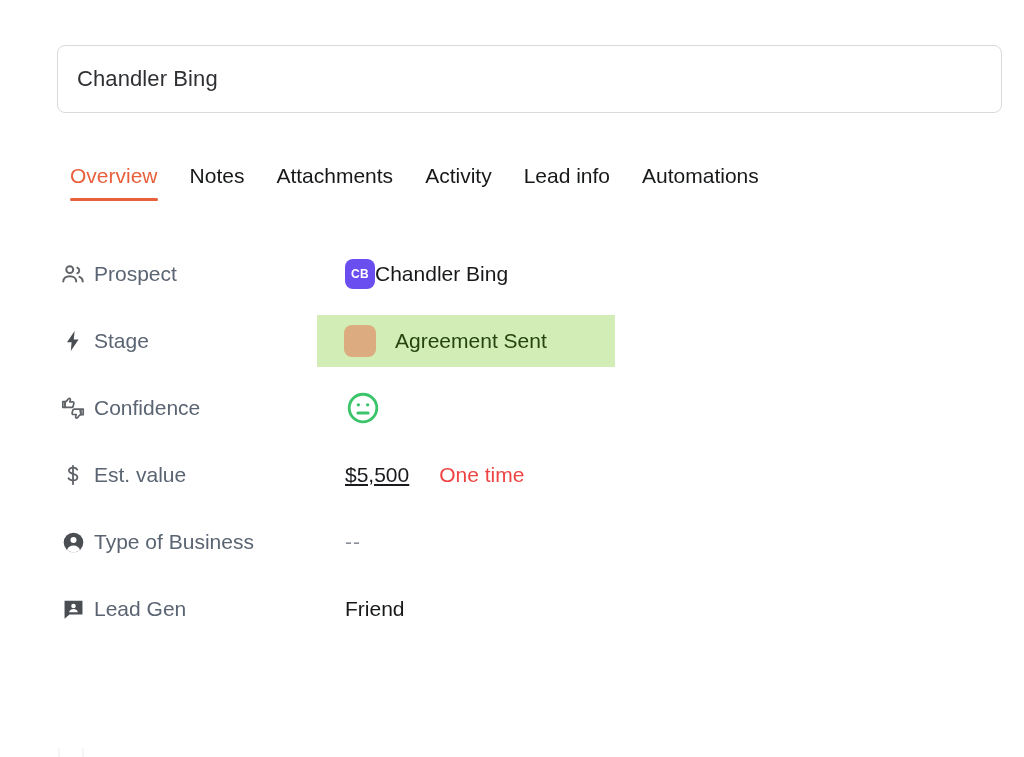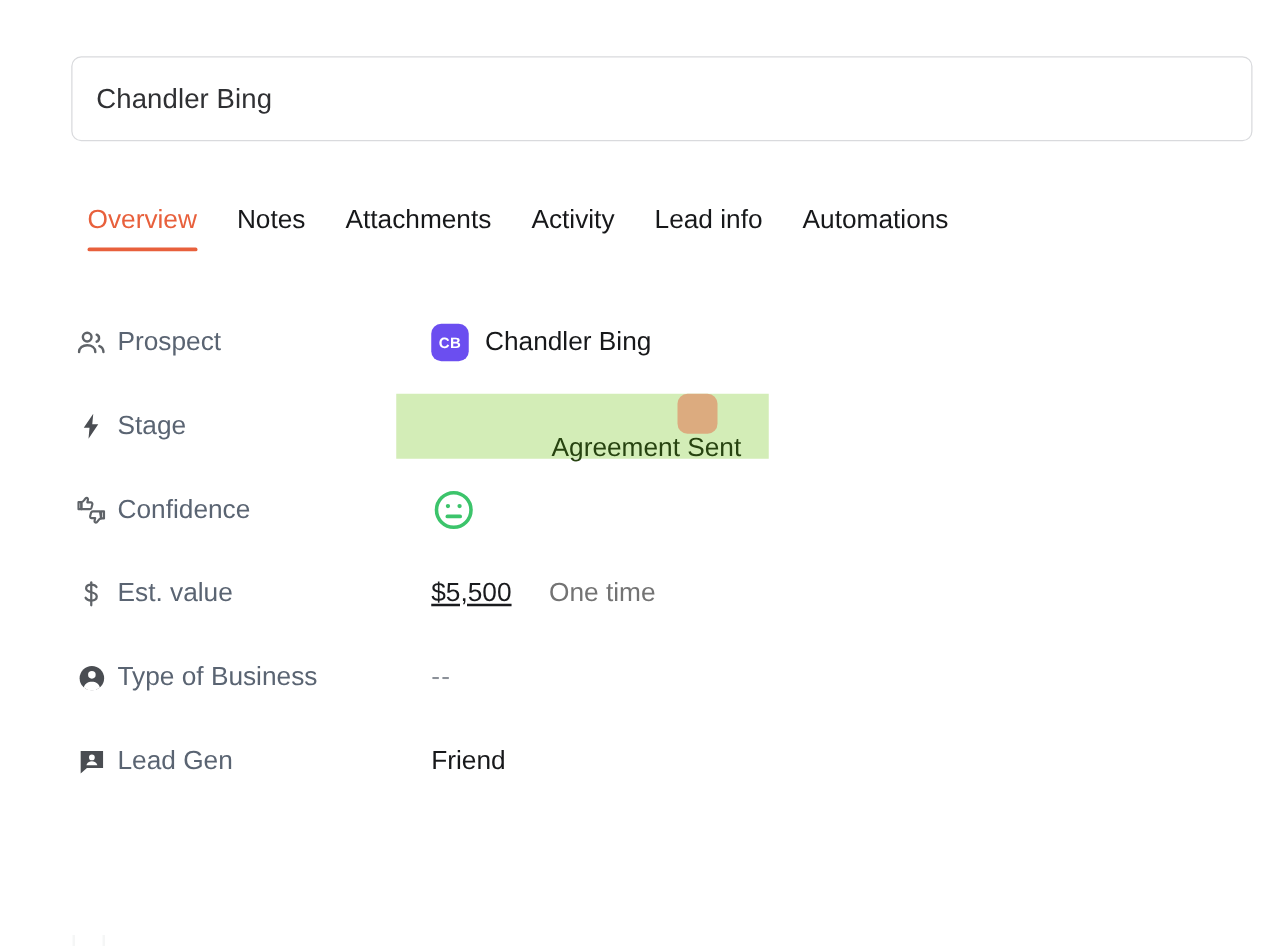--- a/index.html
+++ b/index.html
@@ -122,38 +122,36 @@
     height: 30px;
     border-radius: 8px;
     background: #6b4ef0;
     color: #ffffff;
     font-size: 12px;
     font-weight: bold;
     letter-spacing: 0.4px;
     display: flex;
     align-items: center;
     justify-content: center;
-    margin-right: 13px;
     flex: 0 0 auto;
   }
   .avatar-name { color: #17181a; }
 
   
   .stage-chip {
     position: absolute;
     left: 317px;
     display: flex;
-    align-items: flex-end;
+    align-items: center;
     height: 52px;
     background: #d3edb7;
     padding: 0 22px 0 27px;
     box-sizing: border-box;
     min-width: 298px;
     cursor: pointer;
-    flex-direction: column;
   }
   .stage-swatch {
     width: 32px;
     height: 32px;
     border-radius: 8px;
     background: #dcab7f;
     margin-right: 19px;
     flex: 0 0 auto;
   }
   .stage-text {
@@ -169,21 +167,21 @@
   }
 
   
   .est-amount {
     color: #1a1b1e;
     font-weight: normal;
     text-decoration: underline;
   }
   .est-freq {
     margin-left: 30px;
-    color: #737373;
+    color: #ef4444;
   }
 
   .empty-value {
     color: #8b9098;
     letter-spacing: 1px;
   }
 
   .bold-value { color: #17181a; }
 
   

